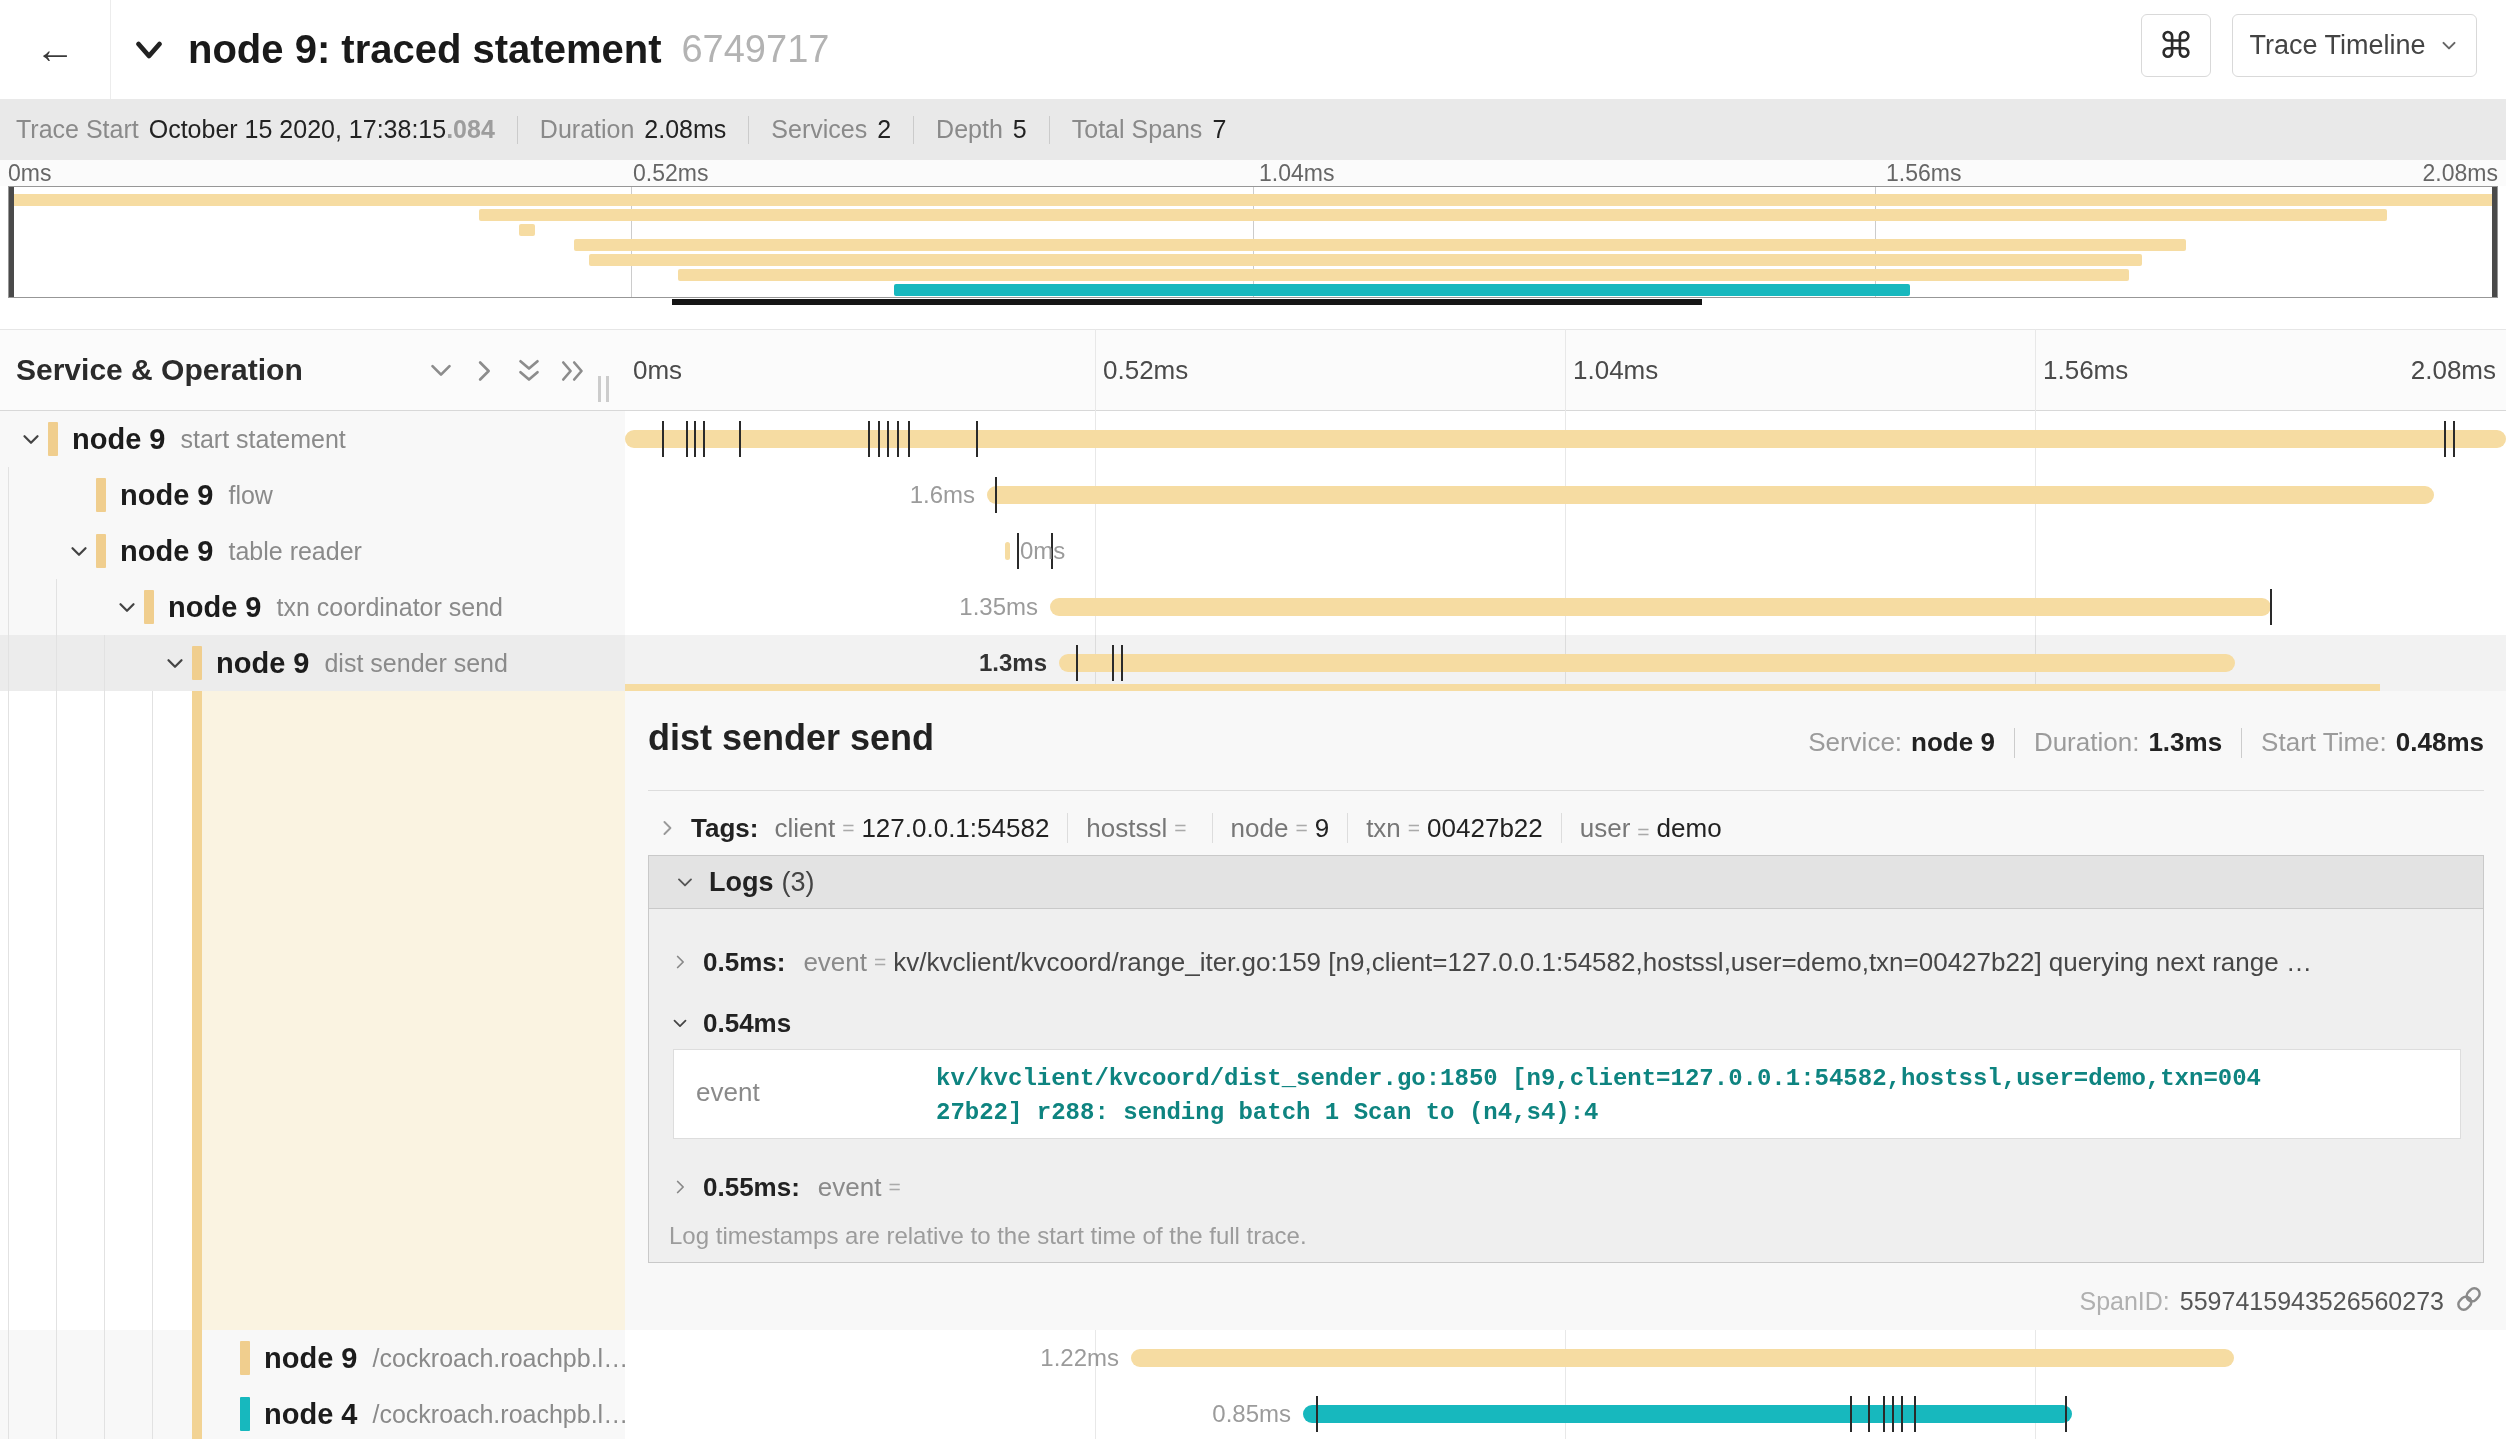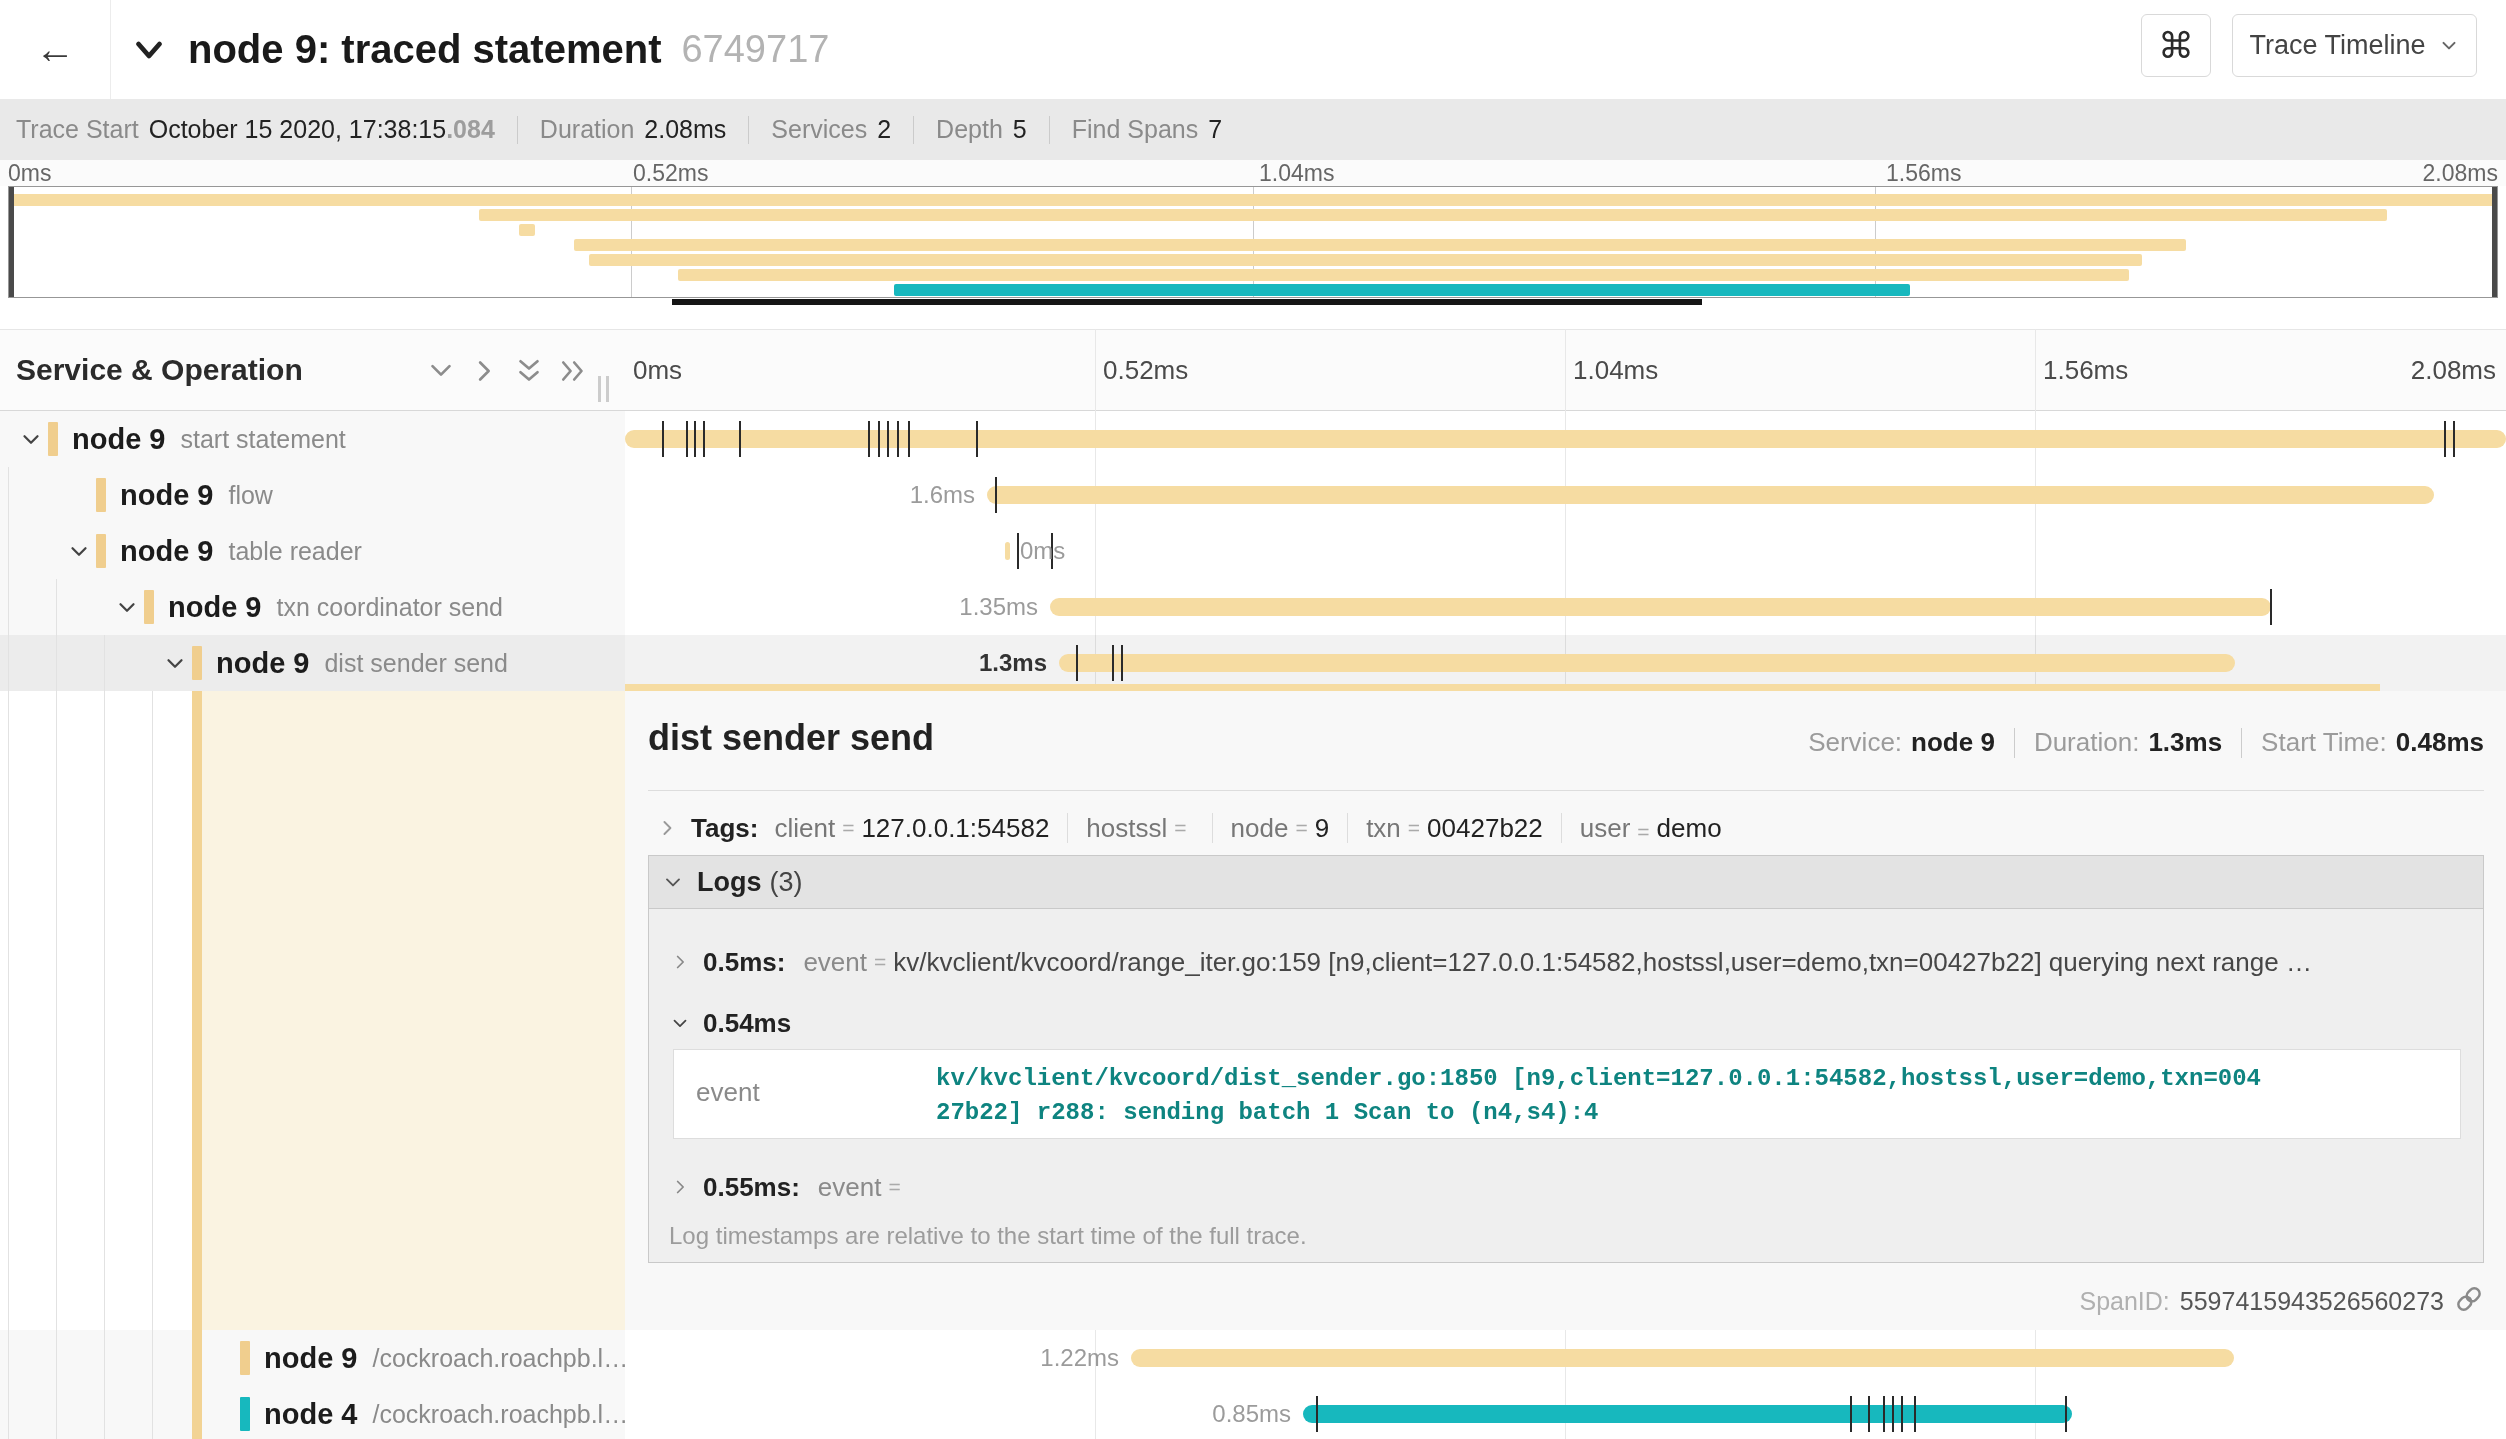--- a/index.html
+++ b/index.html
@@ -89,21 +89,21 @@
   #d-tags{position:absolute;left:30px;top:116px;height:42px;display:flex;align-items:center;font-size:26px;white-space:nowrap}
   #d-tags .tglab{font-weight:bold;color:#222;margin:0 16px 0 12px}
   .tag-k{color:#777}
   .tag-eq{color:#aaa;font-size:21px;margin:0 7px}
   .tag-v{color:#222}
   .tag-sep{width:1px;height:30px;background:#ddd;margin:0 18px}
 
   #logs{position:absolute;left:23px;right:22px;top:164px;height:408px;border:1px solid #c9c9c9;
         background:#efefef;box-sizing:border-box}
   #logs-header{position:absolute;left:0;right:0;top:0;height:53px;background:#e3e3e3;border-bottom:1px solid #c9c9c9;
-               display:flex;align-items:center;padding-left:12px;box-sizing:border-box;cursor:pointer}
+               display:flex;align-items:center;padding-left:24px;box-sizing:border-box;cursor:pointer}
   #logs-header .lh-label{font-size:27px;font-weight:bold;color:#222;margin-left:12px}
   #logs-header .lh-count{font-size:27px;color:#444;margin-left:8px}
   .logrow{position:absolute;left:20px;right:20px;display:flex;align-items:center;white-space:nowrap;overflow:hidden}
   .log-time{font-size:26px;font-weight:bold;color:#222;margin-left:12px}
   .log-key{font-size:26px;color:#8a8a8a;margin-left:18px}
   .log-eq{font-size:21px;color:#aaa;margin:0 7px}
   .log-val{font-size:26px;color:#464646}
   #event-box{position:absolute;left:24px;right:22px;top:193px;height:90px;background:#fff;
              border:1px solid #ddd;box-sizing:border-box}
   #event-box .ev-key{position:absolute;left:22px;top:27px;font-size:26px;color:#8a8a8a}
@@ -144,21 +144,21 @@
   <span class="st-sep"></span>
   <span class="st-label">Duration</span>
   <span class="st-val">2.08ms</span>
   <span class="st-sep"></span>
   <span class="st-label">Services</span>
   <span class="st-val">2</span>
   <span class="st-sep"></span>
   <span class="st-label">Depth</span>
   <span class="st-val">5</span>
   <span class="st-sep"></span>
-  <span class="st-label">Find Spans</span>
+  <span class="st-label">Total Spans</span>
   <span class="st-val">7</span>
 </div>
 
 <div id="ruler">
   <span class="rl rl0">0ms</span>
   <span class="rl rl1">0.52ms</span>
   <span class="rl rl2">1.04ms</span>
   <span class="rl rl3">1.56ms</span>
   <span class="rl rl4">2.08ms</span>
 </div>

